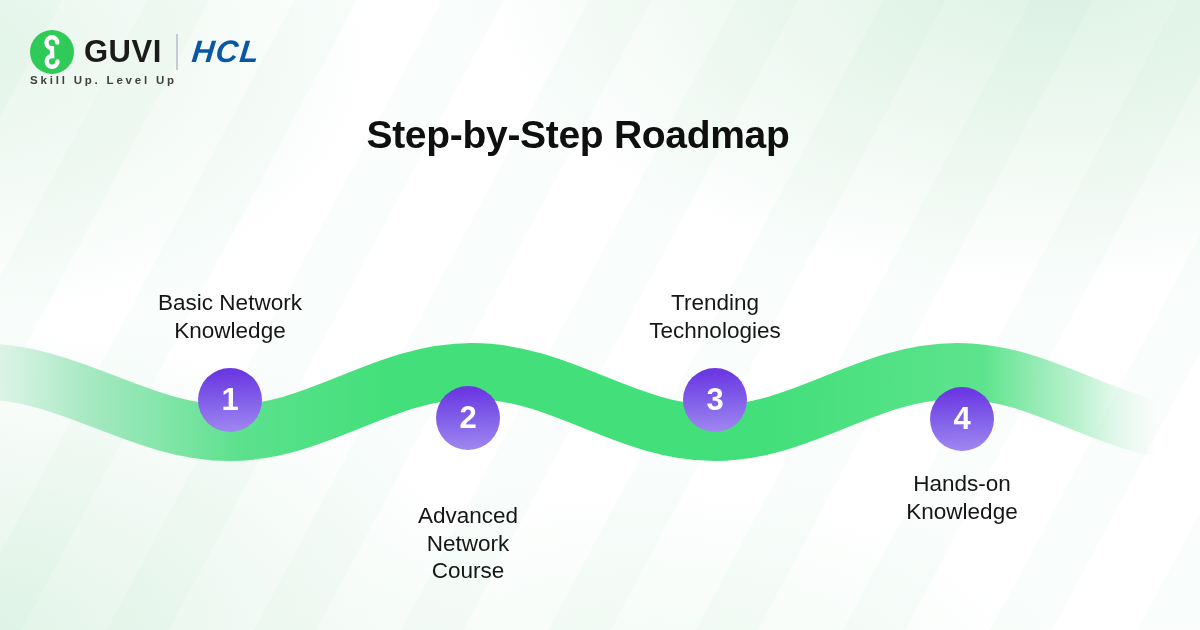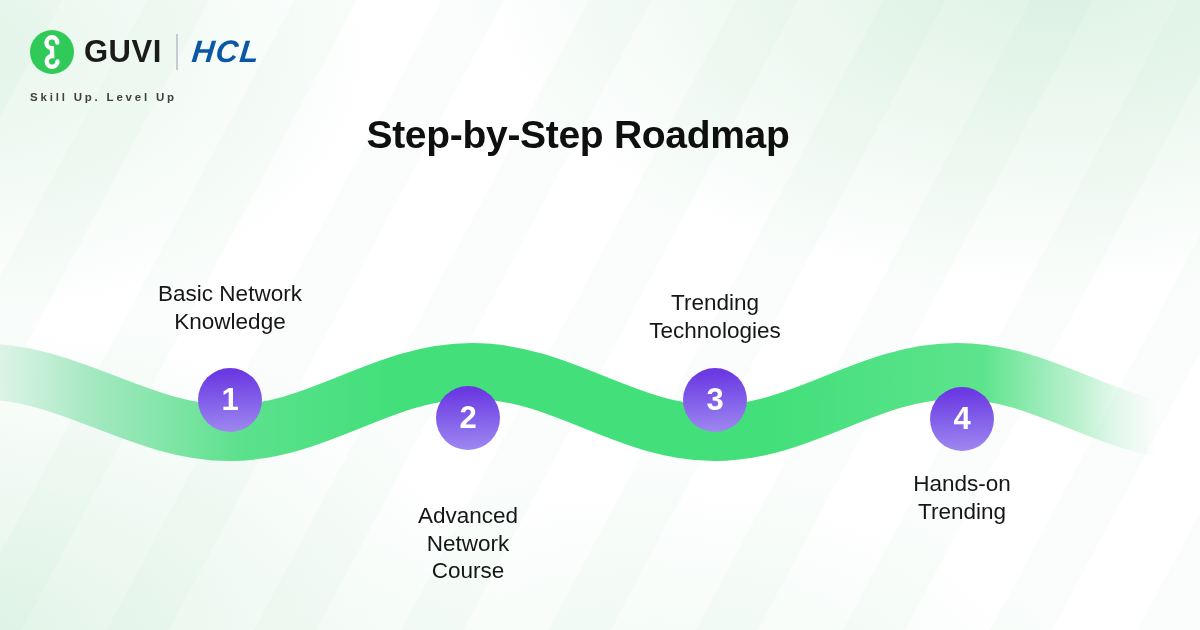--- a/index.html
+++ b/index.html
@@ -19,41 +19,41 @@
       rgba(130,205,160,0.045) 0 55px, rgba(255,255,255,0) 55px 130px);
   }
   
   .logo{position:absolute;left:30px;top:30px;}
   .logo-row{display:flex;align-items:center;}
   .guvi-icon{width:44px;height:44px;display:block;}
   .guvi-word{font-size:31px;font-weight:700;color:#1b1b1b;margin-left:10px;letter-spacing:.5px;}
   .logo-sep{width:2px;height:36px;background:#c5cbd2;margin:0 14px;}
   .hcl-word{font-size:31px;font-weight:800;font-style:italic;color:#0a58a5;
             letter-spacing:1.5px;transform:skewX(-6deg);}
-  .tagline{margin-top:17px;font-size:11.5px;font-weight:600;letter-spacing:2.8px;color:#404040;}
+  .tagline{margin-top:0;font-size:11.5px;font-weight:600;letter-spacing:2.8px;color:#404040;}
   
   .title{position:absolute;left:0;top:108px;width:1156px;text-align:center;
          font-weight:700;font-size:39px;line-height:53px;color:#0f0f0f;letter-spacing:-0.3px;}
   
   .wave-svg{position:absolute;left:0;top:0;}
   .step-circle{
     position:absolute;width:64px;height:64px;border-radius:50%;
     background:linear-gradient(178deg,#6b38e2 8%,#8463ea 55%,#9e85f0 96%);
     display:flex;align-items:center;justify-content:center;
     color:#ffffff;font-size:31px;font-weight:700;
   }
   .step-label{
     position:absolute;width:260px;text-align:center;
     font-size:22.5px;line-height:27.5px;color:#161616;white-space:pre-line;
   }
   .c1{left:198px;top:368px;}
   .c2{left:436px;top:386px;}
   .c3{left:683px;top:368px;}
   .c4{left:930px;top:387px;}
-  .l1{left:100px;top:280px;}
+  .l1{left:100px;top:289px;}
   .l2{left:338px;top:470px;margin-top:32px;}
   .l3{left:585px;top:289px;}
   .l4{left:832px;top:470px;}
 </style>
 </head>
 <body>
 
 <div class="streaks"></div>
 
 <svg class="wave-svg" width="1200" height="630" viewBox="0 0 1200 630">
@@ -97,18 +97,18 @@
 </div>
 
 <div class="step-label l1">Basic Network
 Knowledge</div>
 <div class="step-label l2">Advanced
 Network
 Course</div>
 <div class="step-label l3">Trending
 Technologies</div>
 <div class="step-label l4">Hands-on
-Trending</div>
+Knowledge</div>
 
 <div class="step-circle c1">1</div>
 <div class="step-circle c2">2</div>
 <div class="step-circle c3">3</div>
 <div class="step-circle c4">4</div>
 
 </body></html>

